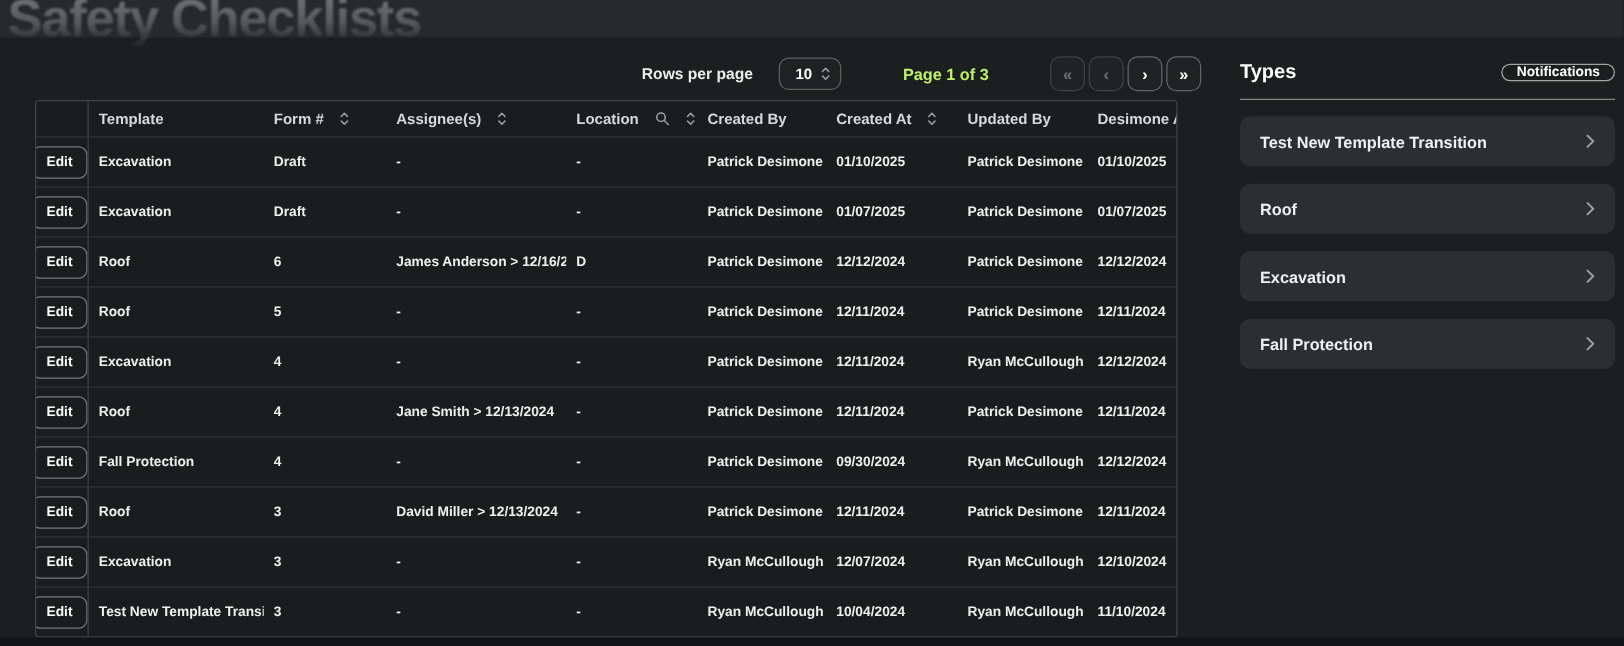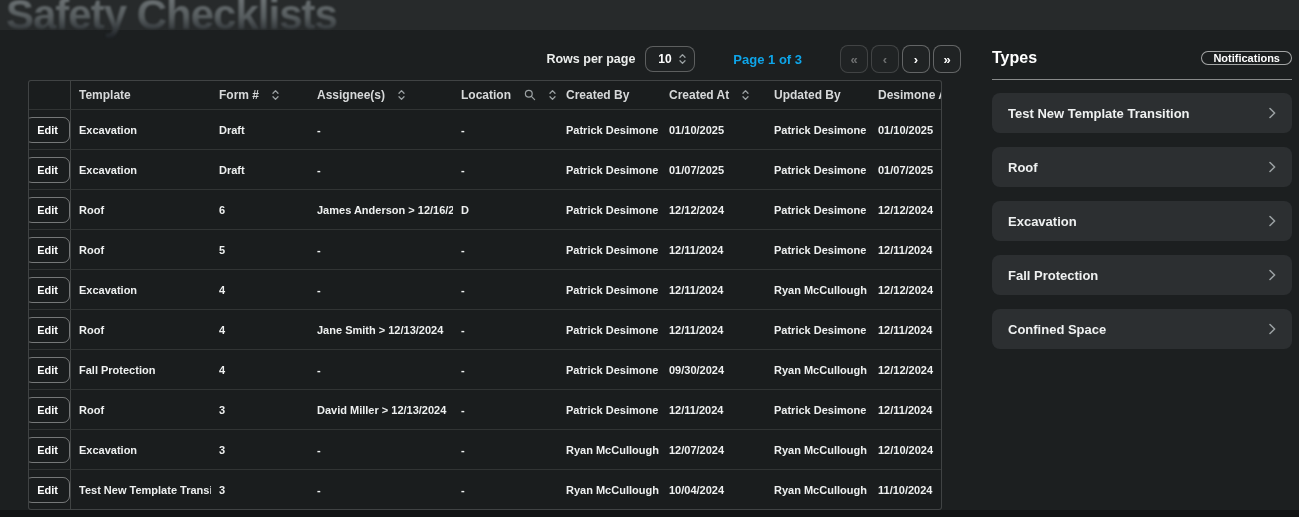--- a/index.html
+++ b/index.html
@@ -18,30 +18,30 @@
     position:absolute; top:-9px; left:6px;
     font-size:42px; font-weight:700; letter-spacing:-1px;
     background:linear-gradient(180deg,#6a7072 20%,#565c5e 55%,#22262a 95%);
     -webkit-background-clip:text; background-clip:text; color:transparent;
     filter:blur(0.9px);
     white-space:nowrap;
   }
   
   .table-controls {
     position:absolute; top:46px; left:12px; width:949px; height:26px;
-    display:flex; align-items:center; justify-content:flex-end;
+    display:flex; align-items:center; justify-content:flex-end;gap:11px;
   }
   .rpp-label { font-size:12.5px; font-weight:700; color:#eceeed; margin-right:10px; }
   .rpp-select {
     width:50px; height:26px; border:1px solid rgba(255,255,255,0.28);
     border-radius:8px; display:flex; align-items:center; justify-content:space-between;
     padding:0 8px 0 12px; cursor:pointer; background:rgba(255,255,255,0.015);
   }
   .rpp-select .val { font-size:12px; font-weight:700; color:#fff; }
-  .page-info { font-size:13px; font-weight:700; color:#0ea5e9; margin-left:38px; }
+  .page-info { font-size:13px; font-weight:700; color:#bef264; margin-left:38px; }
   .pagination { display:flex; gap:3px; margin-left:38px; }
   .pg-btn {
     width:28px; height:28px; border-radius:8px; background:rgba(255,255,255,0.02);
     border:1px solid rgba(255,255,255,0.30);
     color:#fff; font-size:13px; font-weight:700;
     display:flex; align-items:center; justify-content:center; cursor:pointer;
     font-family:"Liberation Sans", sans-serif;
   }
   .pg-btn.disabled { color:rgba(255,255,255,0.35); border-color:rgba(255,255,255,0.15); }
   
@@ -358,25 +358,17 @@
           </span>
         </div>
         <div class="type-card">
           <span class="label">Fall Protection</span>
           <span class="icon">
             <svg width="8" height="12" viewBox="0 0 8 12">
               <path d="M2 1.5 L6.6 6 L2 10.5" stroke="#9aa0a2" fill="none" stroke-width="1.6" stroke-linecap="round" stroke-linejoin="round"></path>
             </svg>
           </span>
         </div>
-        <div class="type-card">
-          <span class="label">Confined Space</span>
-          <span class="icon">
-            <svg width="8" height="12" viewBox="0 0 8 12">
-              <path d="M2 1.5 L6.6 6 L2 10.5" stroke="#9aa0a2" fill="none" stroke-width="1.6" stroke-linecap="round" stroke-linejoin="round"></path>
-            </svg>
-          </span>
-        </div>
       </div>
   </div>
 
   <div class="bottom-strip"></div>
 </div>
 
 </body></html>

